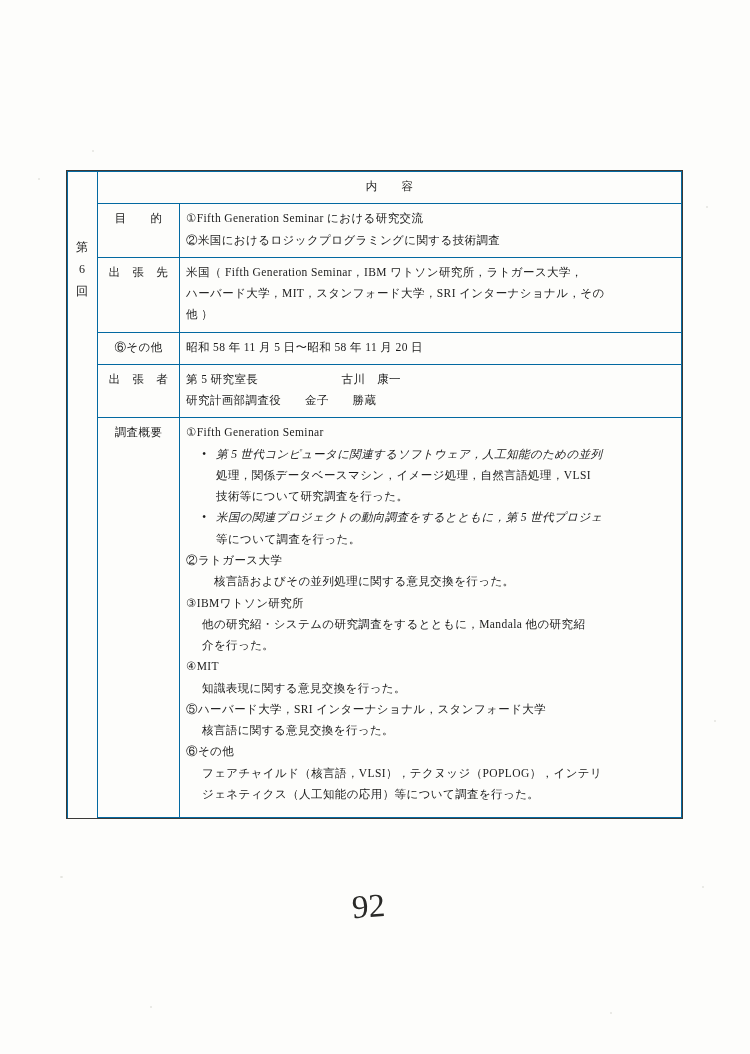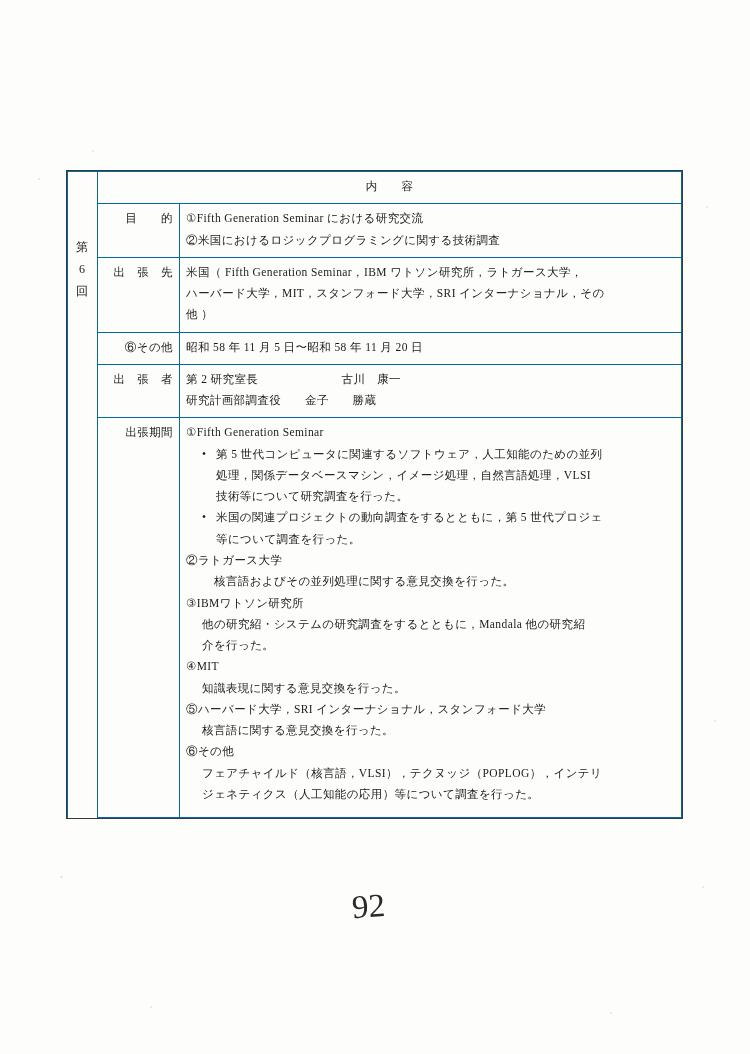--- a/index.html
+++ b/index.html
@@ -52,21 +52,21 @@
   td.col-round {
     width: 30px;
     border-top: none;
     border-bottom: none;
     text-align: center;
     vertical-align: middle;
     padding: 0;
   }
   td.col-label {
     width: 78px;
-    text-align: right;
+    text-align: center;
     vertical-align: top;
     white-space: nowrap;
     padding-top: 6px;
     letter-spacing: 1px;
   }
   td.col-body {
     padding-left: 10px;
   }
   .hdr-cell {
     text-align: center;
@@ -86,20 +86,21 @@
     font-size: 12px;
     letter-spacing: 1px;
   }
   .round-stack span { display: block; }
   .line { display: block; white-space: nowrap; }
   .indent2 { padding-left: 16px; }
   .indent3 { padding-left: 28px; }
   .bullet-item {
     position: relative;
     padding-left: 30px;
+    font-style: italic;
   }
   .bullet-item::before {
     content: "•";
     position: absolute;
     left: 16px;
     top: 0;
   }
   .sub-ind { padding-left: 30px; }
   .pagenum {
     position: absolute;
@@ -155,27 +156,27 @@
         <tr>
           <td class="col-label">⑥その他</td>
           <td class="col-body">
             <span class="line">昭和 58 年 11 月 5 日〜昭和 58 年 11 月 20 日</span>
           </td>
         </tr>
 
         <tr>
           <td class="col-label">出　張　者</td>
           <td class="col-body">
-            <span class="line">第 2 研究室長　　　　　　　古川　康一</span>
+            <span class="line">第 5 研究室長　　　　　　　古川　康一</span>
             <span class="line">研究計画部調査役　　金子　　勝蔵</span>
           </td>
         </tr>
 
         <tr>
-          <td class="col-label">出張期間</td>
+          <td class="col-label">調査概要</td>
           <td class="col-body" style="padding-bottom:12px">
             <span class="line">①Fifth Generation Seminar</span>
             <span class="line bullet-item">第 5 世代コンピュータに関連するソフトウェア，人工知能のための並列</span>
             <span class="line sub-ind">処理，関係データベースマシン，イメージ処理，自然言語処理，VLSI</span>
             <span class="line sub-ind">技術等について研究調査を行った。</span>
             <span class="line bullet-item">米国の関連プロジェクトの動向調査をするとともに，第 5 世代プロジェ</span>
             <span class="line sub-ind">等について調査を行った。</span>
             <span class="line">②ラトガース大学</span>
             <span class="line indent3">核言語およびその並列処理に関する意見交換を行った。</span>
             <span class="line">③IBMワトソン研究所</span>

